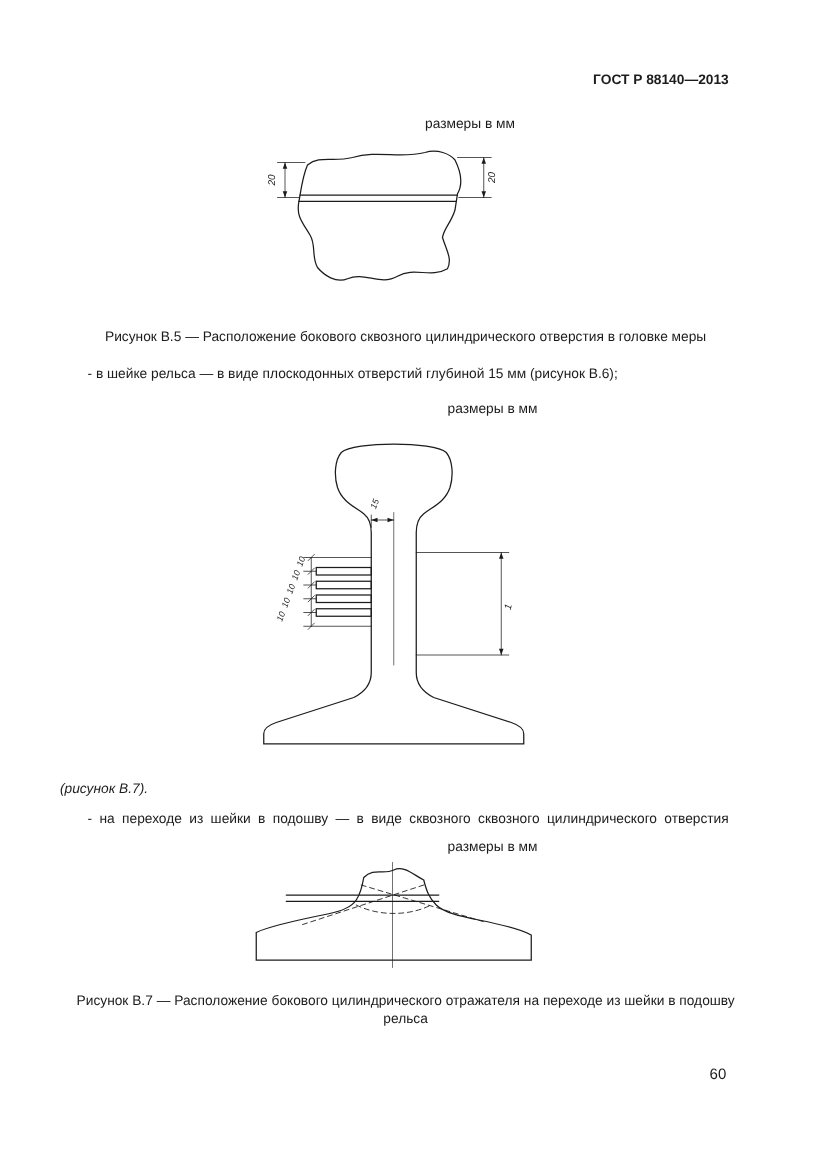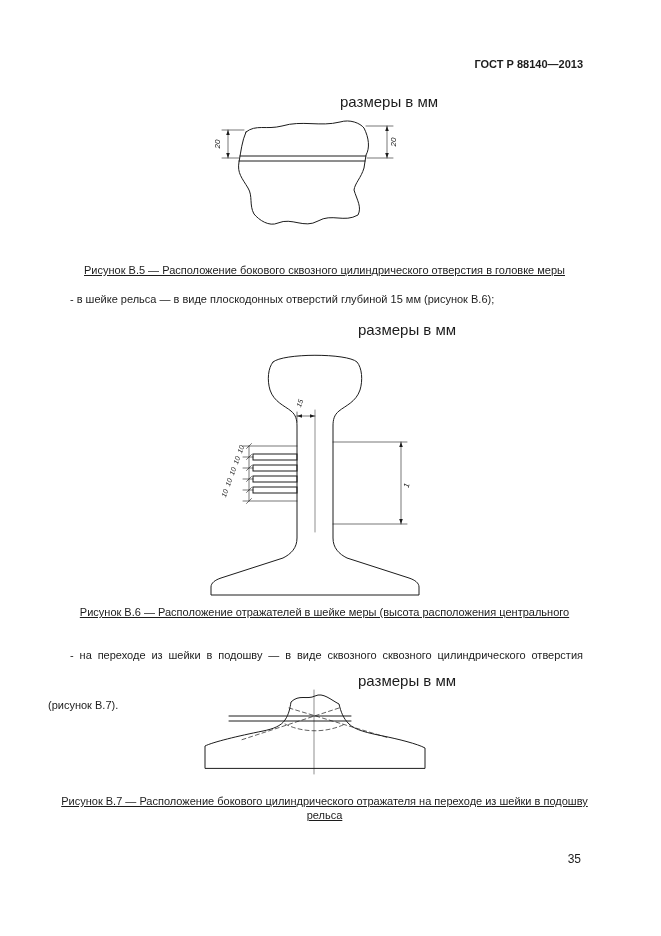--- a/index.html
+++ b/index.html
@@ -4,33 +4,33 @@
 <style>
   html,body { margin:0; padding:0; }
   body {
     width:661px; height:936px; position:relative;
     background:#ffffff; color:#1c1c1c;
     font-family:"Liberation Sans", sans-serif;
     -webkit-font-smoothing:antialiased;
   }
   .abs { position:absolute; }
   .std-header { top:58px; right:78px; font-size:11px; font-weight:bold; }
-  .units { font-size:15px; }
+  .units { font-size:11px; }
   .units1 { top:93px; left:340px; }
   .units2 { top:321px; left:358px; }
   .units3 { top:672px; left:358px; }
-  .caption { left:0; right:12px; text-align:center; font-size:11px; line-height:14px;text-decoration:underline; }
+  .caption { left:0; right:12px; text-align:center; font-size:11px; line-height:14px; }
   .cap5 { top:263px; }
   .cap6 { top:605px; }
   .cap7 { top:794px;text-align:center; }
   .para { font-size:11px; line-height:14px; }
   .para1 { top:292px; left:70px; }
   .para2a { top:648px; left:48px; width:535px; text-indent:22px;
             text-align:justify; text-align-last:justify; }
-  .para2b { top:698px; left:48px; }
+  .para2b { top:624px; left:48px;font-style:italic; }
   .page-num { top:852px; right:80px; font-size:12px; }
 
   svg.fig { position:absolute; overflow:visible; }
   .fig5 { left:208px; top:110px; }
   .fig6 { left:195px; top:346px; }
   .fig7 { left:193px; top:686px; }
 
   .fig path, .fig line, .fig rect { fill:none; stroke:#1c1c1c; stroke-width:1; stroke-linecap:round; }
   .fig .dim  { stroke-width:0.6; }
   .fig .thin { stroke-width:0.5; }
@@ -134,21 +134,20 @@
     <line class="dim" x1="138" y1="96" x2="212" y2="96"></line>
     <line class="dim" x1="138" y1="178" x2="212" y2="178"></line>
     <line class="dim" x1="206" y1="96" x2="206" y2="178"></line>
     <path class="arrow" d="M206,96 l-1.8,5 l3.6,0 z"></path>
     <path class="arrow" d="M206,178 l-1.8,-5 l3.6,0 z"></path>
     <text transform="rotate(-75 214 140)" x="214" y="140">1</text>
   </g>
 </svg>
 
 <div class="abs caption cap6">
-  <div>Рисунок В.6 — Расположение отражателей в шейке меры (высота расположения центрального</div>
 </div>
 
 <div class="abs para para2a">- на переходе из шейки в подошву — в виде сквозного сквозного цилиндрического отверстия</div>
 <div class="abs para para2b">(рисунок В.7).</div>
 
 <div class="abs units units3">размеры в мм</div>
 
 <svg class="fig fig7" width="244" height="92" viewBox="0 0 244 92">
   <line class="thin" x1="121" y1="4" x2="121" y2="88"></line>
   <g>
@@ -166,13 +165,13 @@
     <line class="dash" x1="146" y1="22" x2="48" y2="54"></line>
     <path class="dash" d="M92,38 C110,47 134,47 152,38"></path>
   </g>
 </svg>
 
 <div class="abs caption cap7">
   <div>Рисунок В.7 — Расположение бокового цилиндрического отражателя на переходе из шейки в подошву</div>
   <div>рельса</div>
 </div>
 
-<div class="abs page-num">35</div>
+<div class="abs page-num">60</div>
 
 </body></html>

